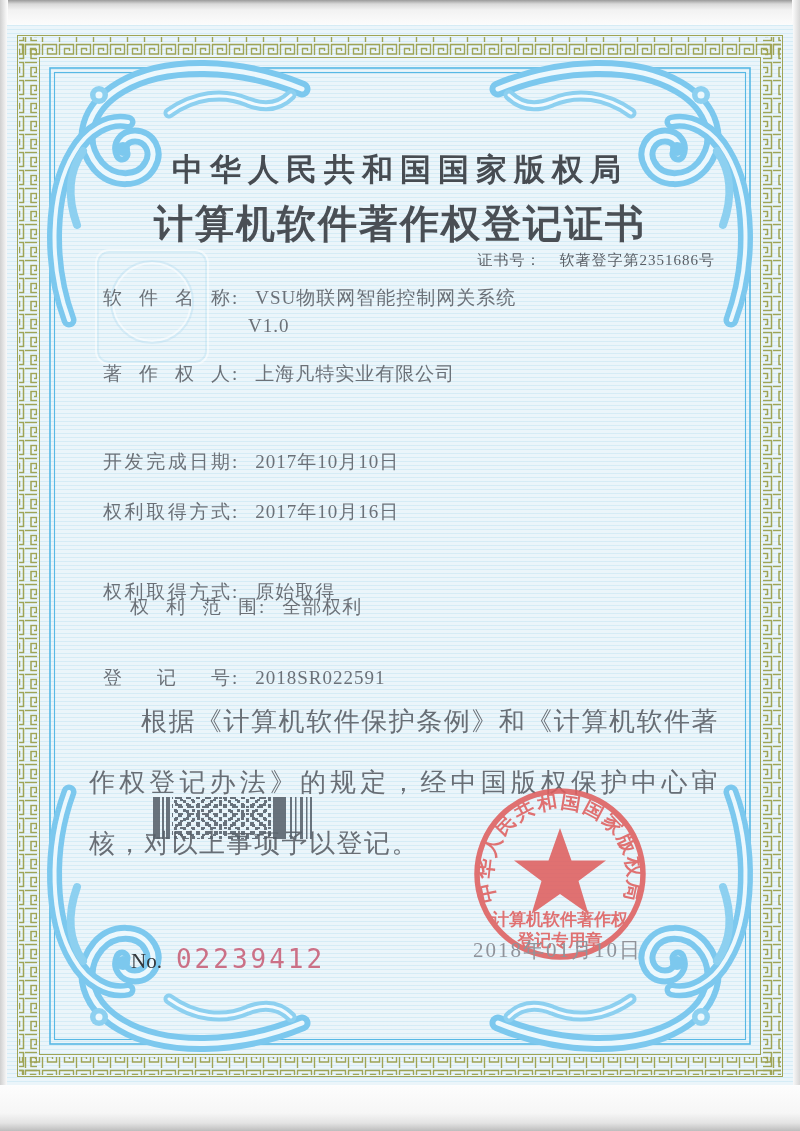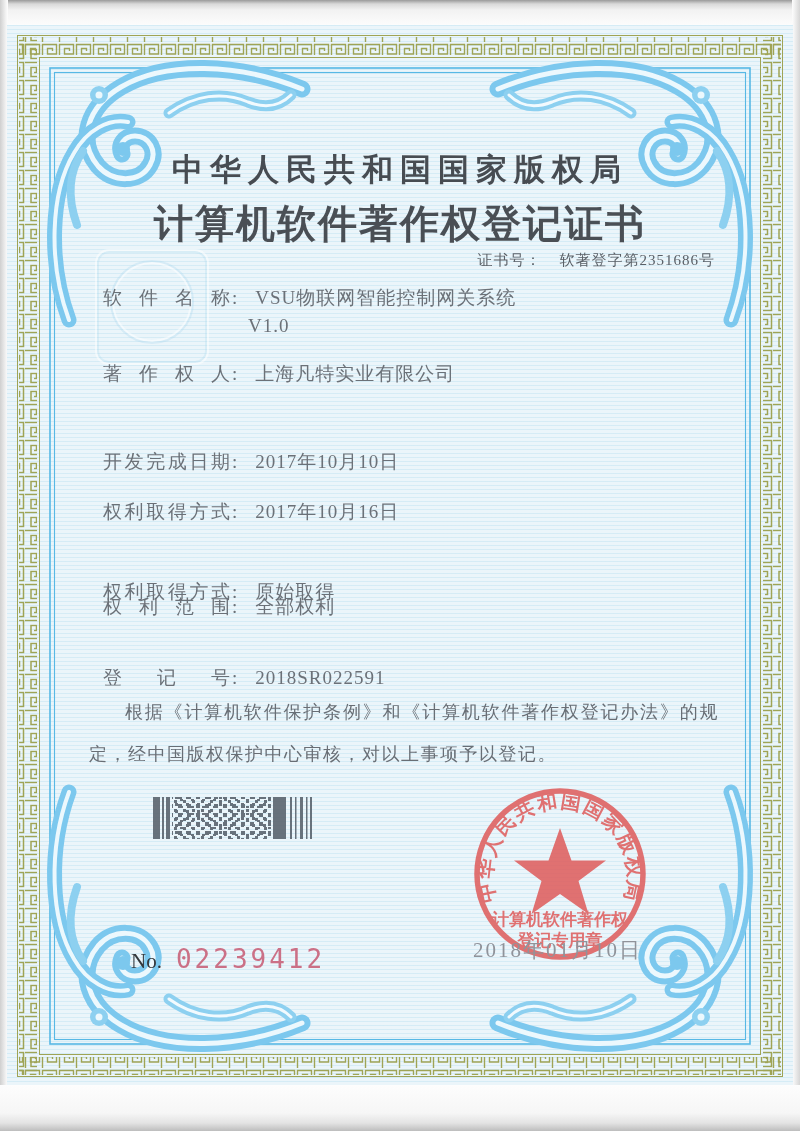--- a/index.html
+++ b/index.html
@@ -57,26 +57,26 @@
   .frow{position:absolute;left:0;white-space:nowrap;}
   .frow .f-label{display:inline-block;width:128px;text-align:justify;text-align-last:justify;letter-spacing:1px;}
   .frow .f-colon{display:inline-block;margin:0 2px 0 1px;}
   .frow .f-value{display:inline-block;margin-left:16px;letter-spacing:1px;}
   .frow-0{top:0;}
   .fv2{position:absolute;left:145px;top:30px;letter-spacing:1px;text-align:right;}
   .frow-1{top:76px;}
   .frow-2{top:164px;}
   .frow-3{top:214px;}
   .frow-4{top:261px;margin-top:33px;}
-  .frow-5{top:309px;}
+  .frow-5{top:309px;margin-left:27px;}
   .frow-6{top:364px;margin-top:16px;}
 
   .statement{
     position:absolute;left:82px;top:666px;width:630px;
-    font-size:18px;line-height:2.35;color:#686e75;
+    font-size:26px;line-height:2.35;color:#686e75;
     text-indent:2em;letter-spacing:1.5px;text-align:justify;
   }
 
   .barcode{position:absolute;left:144px;top:770px;width:172px;height:46px;opacity:.88;}
 
   .seal{position:absolute;left:447px;top:745px;width:212px;height:212px;opacity:.88;}
   .issue-date{
     position:absolute;left:466px;top:911px;font-size:21px;color:#90939a;letter-spacing:2px;
   }
   .serial{position:absolute;left:124px;top:919px;font-size:21px;color:#33383d;}

